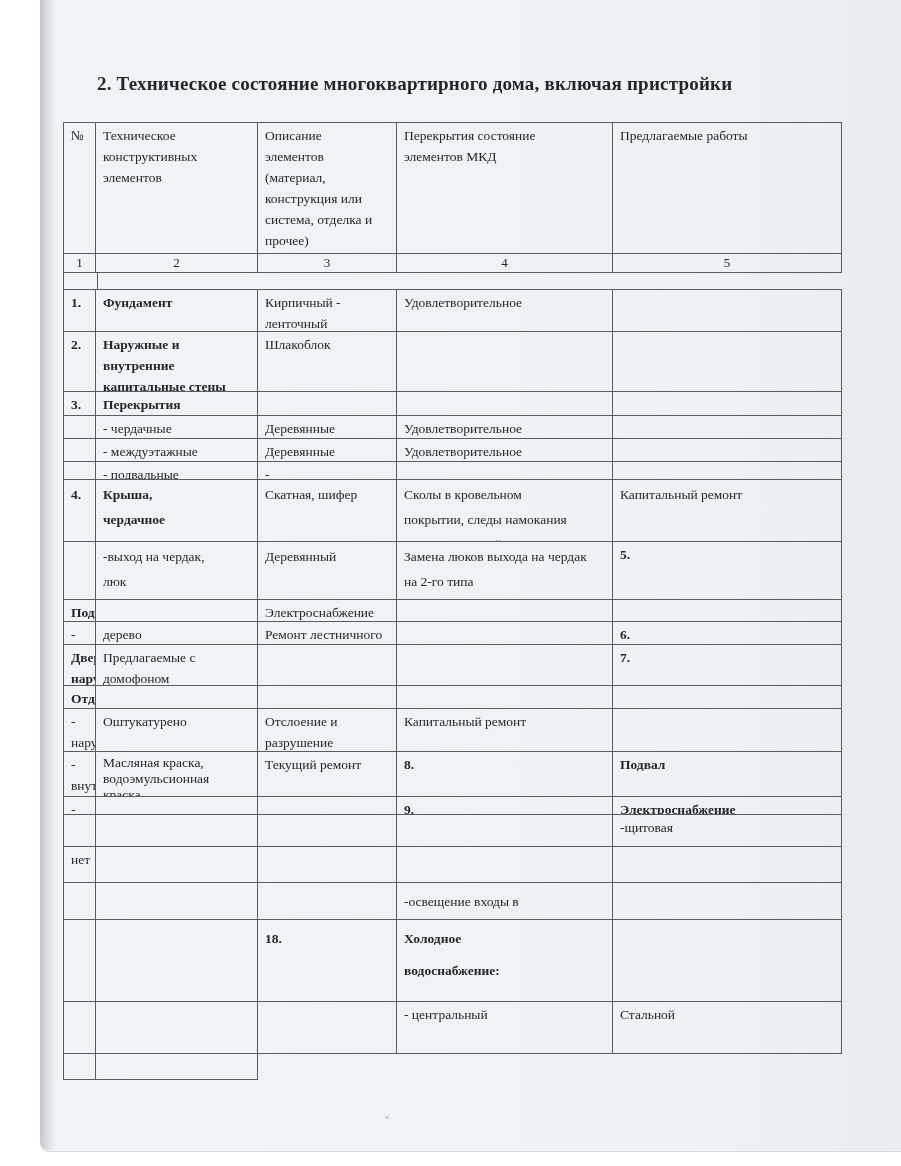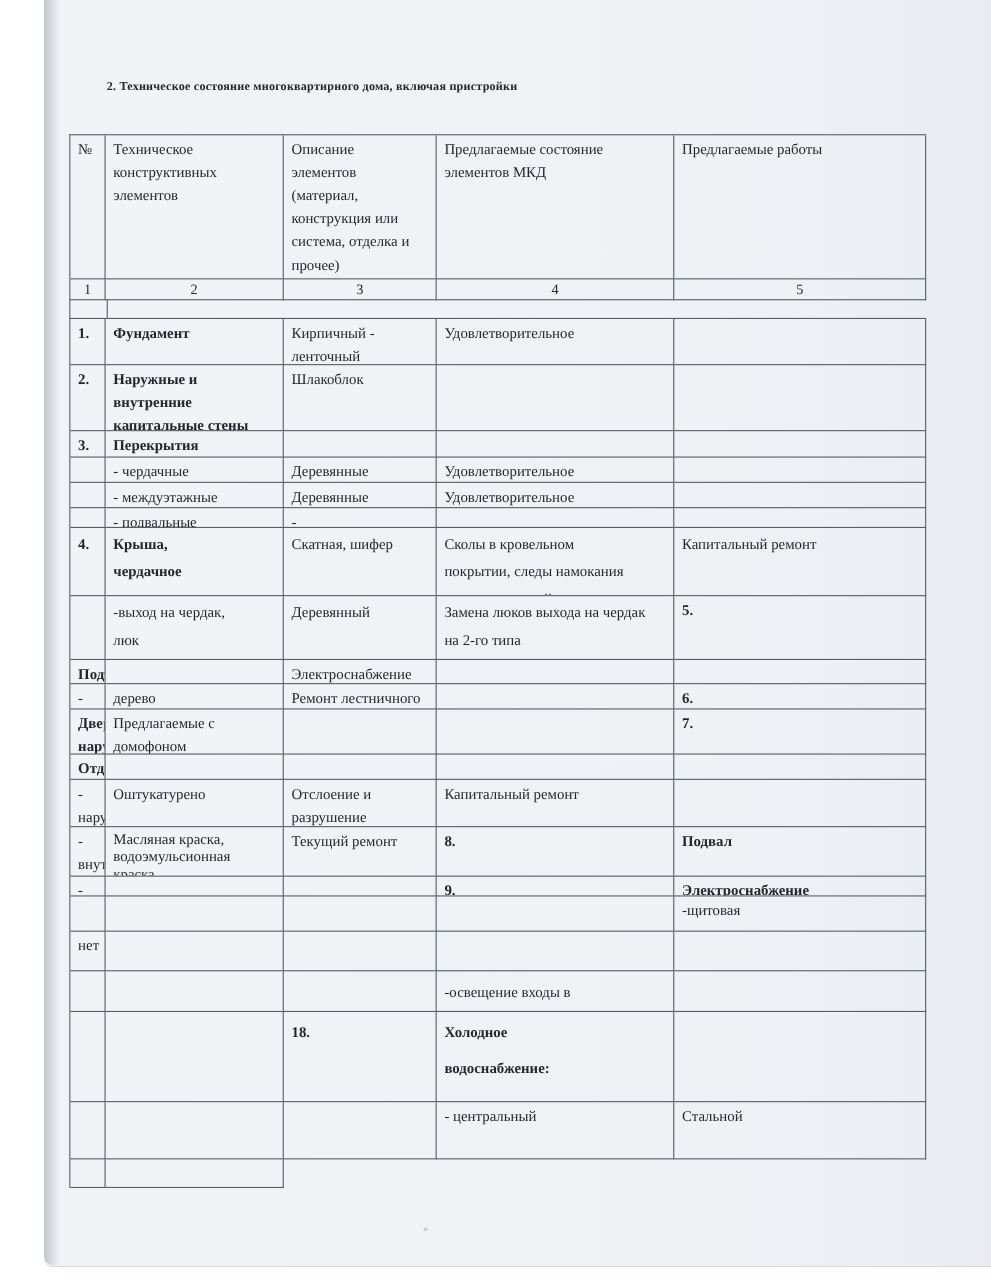--- a/index.html
+++ b/index.html
@@ -16,21 +16,21 @@
     border-bottom:1px solid #d6dade;
     border-bottom-left-radius:8px;
   }
   .edge-shadow{
     position:absolute;left:40px;top:0;width:15px;height:1150px;
     background:linear-gradient(90deg,#c4c7ca 0%,#dcdfe3 55%,rgba(238,241,244,0) 100%);
     border-bottom-left-radius:8px;
   }
   .doc-title{
     position:absolute;left:97px;top:73px;width:640px;
-    font-size:11px;font-weight:bold;color:#22252b;letter-spacing:.2px;
+    font-size:19px;font-weight:bold;color:#22252b;letter-spacing:.2px;
   }
   .tbl{
     position:absolute;display:grid;
     grid-template-columns:32px 162px 139px 216px 229px;
     border-top:1px solid #585d64;border-left:1px solid #585d64;
     color:#23262c;font-size:13.5px;line-height:1.55;
   }
   .cell{
     box-sizing:border-box;
     border-right:1px solid #585d64;border-bottom:1px solid #585d64;
@@ -66,21 +66,21 @@
       <div class="cell">№</div>
       <div class="cell">Техническое
 конструктивных
 элементов</div>
       <div class="cell">Описание
 элементов
 (материал,
 конструкция или
 система, отделка и
 прочее)</div>
-      <div class="cell">Предлагаемые состояние
+      <div class="cell">Перекрытия состояние
 элементов МКД</div>
       <div class="cell">Предлагаемые работы</div>
       <div class="cell ncell">1</div>
       <div class="cell ncell">2</div>
       <div class="cell ncell">3</div>
       <div class="cell ncell">4</div>
       <div class="cell ncell">5</div>
     </div>
   <div class="gap-rails"></div>
   <div class="tbl body-tbl" id="body-table" style="grid-template-rows: 42px 60px 24px 23px 23px 18px 62px 58px 22px 23px 41px 23px 43px 45px 18px 32px 36px 37px 82px 52px 26px;">

